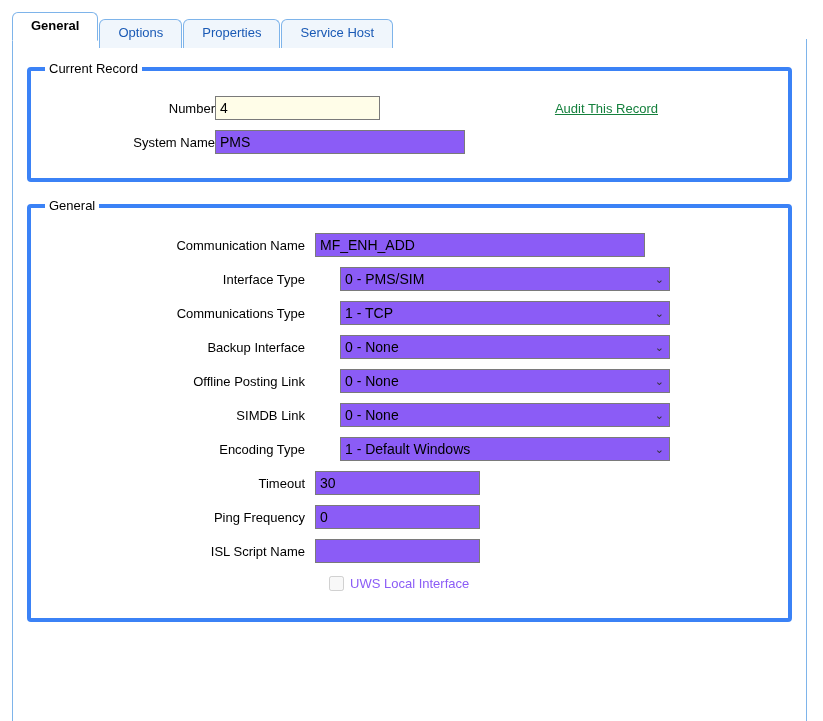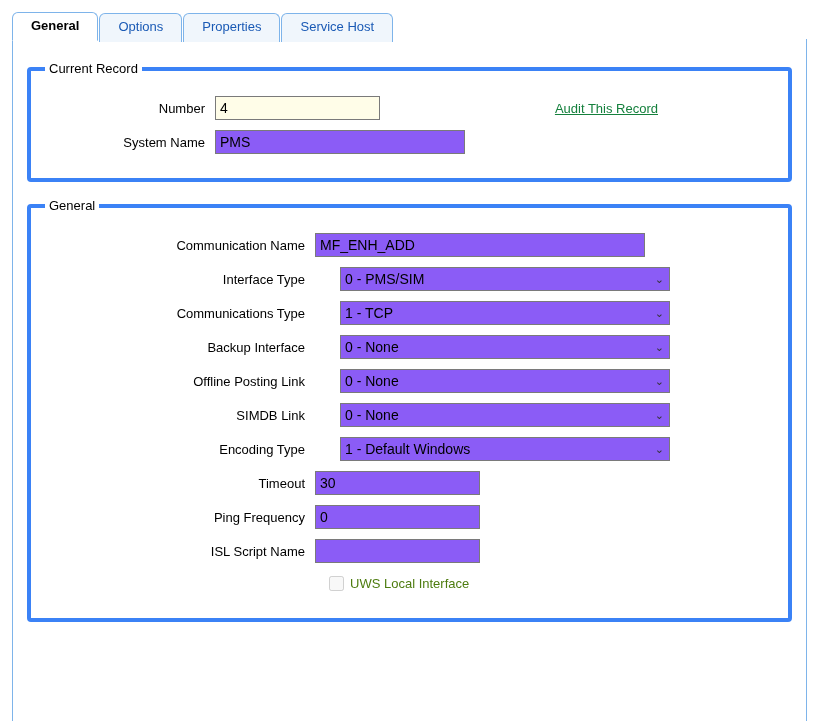--- a/index.html
+++ b/index.html
@@ -30,21 +30,21 @@
   .tab {
     background: #f0f6fc;
     border: 1px solid #7eb4ea;
     border-bottom: none;
     border-radius: 6px 6px 0 0;
     padding: 5px 18px 6px 18px;
     margin-right: 1px;
     color: #1a5ab5;
     cursor: pointer;
     position: relative;
-    top: 1px;
+    top: 7px;
   }
   .tab.active {
     background: #ffffff;
     color: #000;
     font-weight: bold;
     border-bottom: 1px solid #fff;
     top: 0;
     padding-bottom: 7px;
     z-index: 2;
   }
@@ -66,21 +66,20 @@
   }
   .label {
     width: 270px;
     text-align: right;
     padding-right: 10px;
     color: #000;
   }
   .label-small {
     width: 170px;
     text-align: right;
-    padding-right: 10px;
     color: #000;
   }
   input[type="text"] {
     border: 1px solid #7a7a7a;
     padding: 3px 4px;
     font-size: 14px;
     height: 24px;
     background: #8b5cf6;
   }
   input.highlight {
@@ -115,21 +114,21 @@
     display: flex;
     align-items: center;
     margin: 10px 0;
   }
   .checkbox-row input[type="checkbox"] {
     width: 15px;
     height: 15px;
     margin-right: 6px;
   }
   .checkbox-label {
-    color: #4d7c0f;
+    color: #8b5cf6;
   }
   .narrow {
     width: 165px;
   }
   .medium {
     width: 250px;
   }
   .wide {
     width: 330px;
   }

